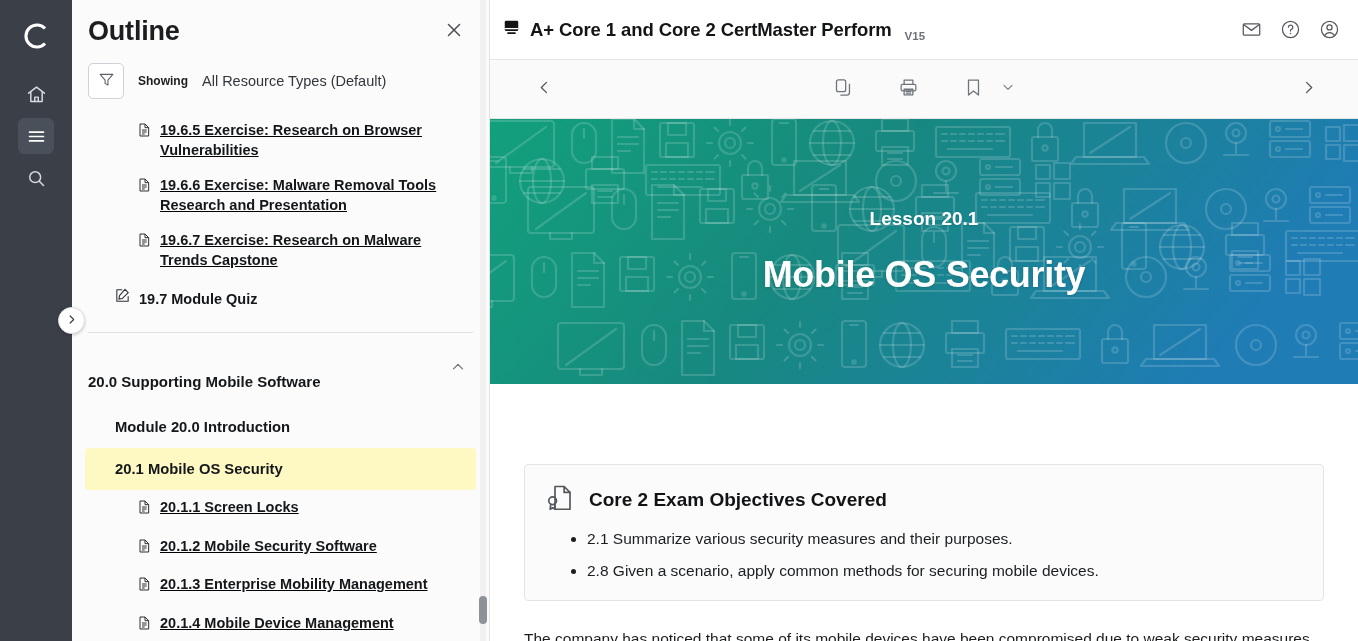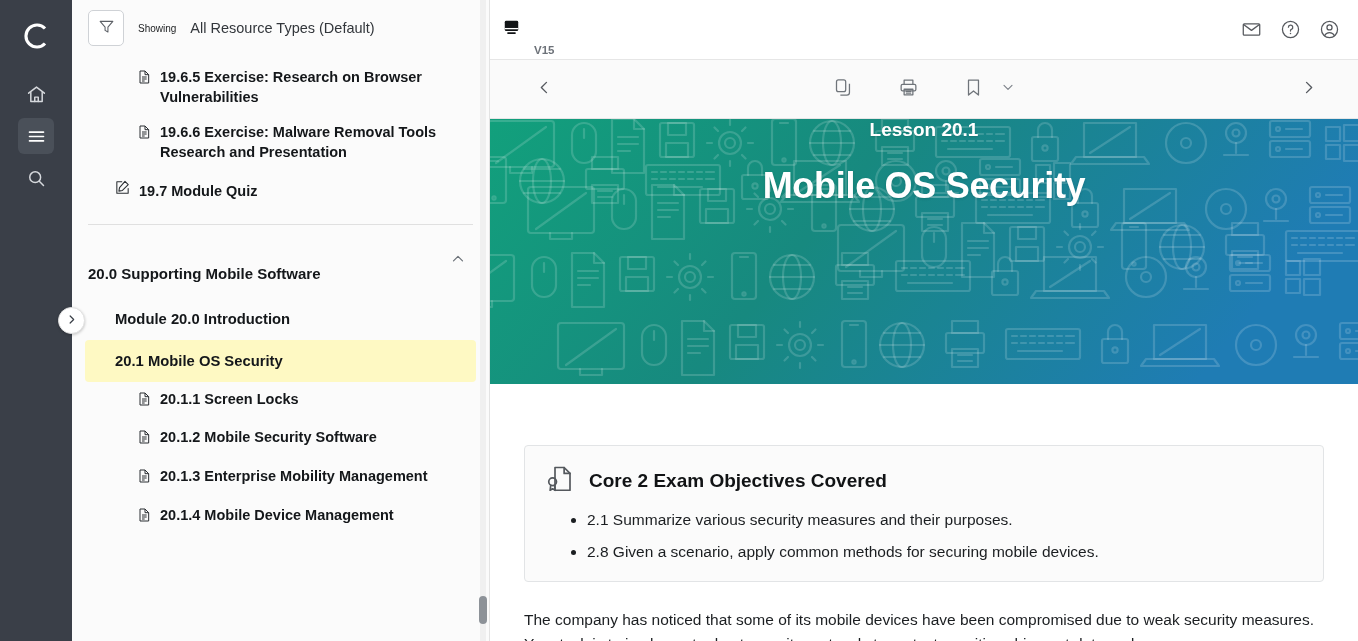--- a/index.html
+++ b/index.html
@@ -50,37 +50,38 @@
 
   .showing-row {
     display:flex; align-items:center; gap: 14px;
     padding: 10px 16px 14px 16px;
   }
   .filter-btn {
     width: 36px; height: 36px; border: 1px solid #cfd2d6; border-radius: 5px;
     background:#fff; display:flex; align-items:center; justify-content:center;
     cursor:pointer; flex: 0 0 36px;
   }
-  .showing-label { font-size: 10px; font-weight: 400; color:#1b1d1f; }
+  .showing-label { font-size: 12px; font-weight: 700; color:#1b1d1f; }
   .showing-value { font-size: 14.5px; color:#32363b; }
 
   .outline-scroll {
     flex: 1 1 auto; overflow: hidden; position: relative;
     padding-bottom: 2px;
   }
   .olist { list-style:none; margin:0; padding:0; }
 
   .o-item {
     display:flex; align-items:flex-start; gap: 8px;
     cursor: pointer;
   }
   
   .o-res {
     padding: 8px 26px 8px 64px;
     line-height: 1.35;
+    text-decoration: underline;
   }
   .o-res .ic { flex: 0 0 16px; margin-top: 1px; color:#2b2f33; }
   .o-res .tx { font-size: 14.5px; font-weight: 700; color:#14171a; }
 
   .o-quiz {
     padding: 8px 26px 8px 42px;
     line-height: 1.35;
     align-items: flex-end;
   }
   .o-quiz .ic { flex: 0 0 17px; margin-top: 1px; color:#2b2f33; }
@@ -131,21 +132,21 @@
   }
   .main-header {
     height: 60px; flex: 0 0 60px;
     display:flex; align-items:center; justify-content:space-between;
     padding: 0 18px 0 12px;
     border-bottom: 1px solid #e6e6e6;
     background:#fff;
   }
   .mh-left { display:flex; align-items:center; gap: 9px; }
   .mh-title { font-size: 18.5px; font-weight: 700; color:#121416; letter-spacing:-.1px; }
-  .mh-ver { font-size: 11.5px; font-weight:700; color:#6d7279; margin-left: 4px; position:relative; top:20px;}
+  .mh-ver { font-size: 11.5px; font-weight:700; color:#6d7279; margin-left: 4px; position:relative; top:6px;}
   .mh-right { display:flex; align-items:center; gap: 18px; color:#56595e; }
   .mh-ic { cursor:pointer; display:flex; align-items:center; justify-content:center; }
 
   .toolbar {
     height: 59px; flex: 0 0 59px;
     display:flex; align-items:center; justify-content:space-between;
     background:#fafafa; border-bottom:1px solid #e6e6e6;
     padding: 0 36px 0 40px;
     position:relative;
   }
@@ -155,37 +156,37 @@
   .tb-btn { cursor:pointer; color:#6f747a; display:flex; align-items:center; justify-content:center; }
   .tb-nav { cursor:pointer; color:#55595f; display:flex; align-items:center; justify-content:center;
     width:28px; height:28px; }
   .tb-caret { cursor:pointer; color:#7b8087; margin-left:-28px; }
 
   .content-scroll { flex:1 1 auto; overflow:hidden; position:relative; }
 
   .hero {
     height: 265px; width:100%;
     position:relative; overflow:hidden;
-    display:flex; flex-direction:column; align-items:center; 
+    display:flex; flex-direction:column; align-items:center; justify-content:center;
   }
   .hero-bg { position:absolute; inset:0; }
   .hero-text { position:relative; z-index:3; text-align:center; }
   .hero-sub {
     color:#ffffff; font-size: 19px; font-weight:700; margin-bottom: 24px;
     text-shadow: 0 1px 2px rgba(0,0,0,.12);
   }
   .hero-main {
     color:#ffffff; font-size: 36px; font-weight:700; letter-spacing:-.3px;
     text-shadow: 0 1px 3px rgba(0,0,0,.14);
   }
 
   .body-pad { padding: 0 34px; }
 
   .objectives {
-    margin-top: 61px;
+    margin-top: 80px;
     border: 1px solid #e2e4e6; border-radius: 4px;
     background: #fbfbfb;
     padding: 18px 22px 16px 20px;
   }
   .obj-head { display:flex; align-items:center; gap: 14px; }
   .obj-ic { color:#54585d; flex:0 0 30px; }
   .obj-title { font-size: 19px; font-weight:700; color:#111315; }
   .obj-list { margin: 12px 0 0 0; padding-left: 42px; }
   .obj-list li { font-size: 15.5px; color:#1b1e21; margin-bottom: 11px; line-height:1.35; }
   .obj-list li:last-child { margin-bottom: 2px; }
@@ -231,20 +232,31 @@
             <circle cx="10.5" cy="10.5" r="6.2"></circle>
               <path d="M15.2 15.2 20 20"></path>
           </svg>
         </span>
       </div>
     </div>
   </div>
 
   <div class="outline">
 
+    <div class="outline-head">
+      <div class="outline-title">Outline</div>
+      <div class="close-x">
+        <span>
+          <svg width="22" height="22" viewBox="0 0 24 24" fill="none" stroke="#4b4f54" stroke-width="1.6" stroke-linecap="round">
+            <path d="M6 6l12 12"></path>
+              <path d="M18 6L6 18"></path>
+          </svg>
+        </span>
+      </div>
+    </div>
 
     <div class="showing-row">
       <div class="filter-btn">
         <span>
           <svg width="19" height="19" viewBox="0 0 24 24" fill="none" stroke="#5c6066" stroke-width="1.35" stroke-linejoin="round" stroke-linecap="round">
             <path d="M4 5.5h16l-6.2 7.3V19l-3.6-2.1v-4.1L4 5.5z"></path>
           </svg>
         </span>
       </div>
       <div class="showing-label">Showing</div>
@@ -273,20 +285,32 @@
               <path d="M6 3h7.5L19 8.5V21H6z"></path>
                 <path d="M13.5 3v5.5H19"></path>
                 <path d="M9 12h7"></path>
                 <path d="M9 15h7"></path>
                 <path d="M9 18h4"></path>
             </svg>
           </span>
           <span class="tx">19.6.6 Exercise: Malware Removal Tools Research and Presentation</span>
         </li>
 
+        <li class="o-item o-res">
+          <span class="ic">
+            <svg width="16" height="16" viewBox="0 0 24 24" fill="none" stroke="#2b2f33" stroke-width="1.5" stroke-linejoin="round">
+              <path d="M6 3h7.5L19 8.5V21H6z"></path>
+                <path d="M13.5 3v5.5H19"></path>
+                <path d="M9 12h7"></path>
+                <path d="M9 15h7"></path>
+                <path d="M9 18h4"></path>
+            </svg>
+          </span>
+          <span class="tx">19.6.7 Exercise: Research on Malware Trends Capstone</span>
+        </li>
 
         <li class="o-item o-quiz">
           <span class="ic">
             <svg width="17" height="17" viewBox="0 0 24 24" fill="none" stroke="#2b2f33" stroke-width="1.5" stroke-linejoin="round" stroke-linecap="round">
               <path d="M20 13.5V20H4V4h7"></path>
                 <path d="M15.5 3.4l4.6 4.6-8.2 8.2-5 .9.9-5 7.7-8.7z"></path>
             </svg>
           </span>
           <span class="tx">19.7 Module Quiz</span>
         </li>
@@ -385,20 +409,21 @@
 
     <div class="main-header">
       <div class="mh-left">
         <span>
           <svg width="19" height="19" viewBox="0 0 24 24" fill="none">
             <rect x="3.5" y="3.5" width="17" height="13" rx="1.8" fill="#121416"></rect>
             <rect x="3.5" y="12.6" width="17" height="1.6" fill="#ffffff"></rect>
             <rect x="6.5" y="18" width="11" height="2.2" rx="1.1" fill="#121416"></rect>
           </svg>
         </span>
+        <span class="mh-title">A+ Core 1 and Core 2 CertMaster Perform</span>
         <span class="mh-ver">V15</span>
       </div>
       <div class="mh-right">
         <span class="mh-ic">
           <svg width="21" height="21" viewBox="0 0 24 24" fill="none" stroke="#56595e" stroke-width="1.45" stroke-linejoin="round">
             <rect x="2.6" y="5.5" width="18.8" height="13" rx="1.2"></rect>
               <path d="M2.9 6.2 12 13l9.1-6.8"></path>
           </svg>
         </span>
         <span class="mh-ic">

